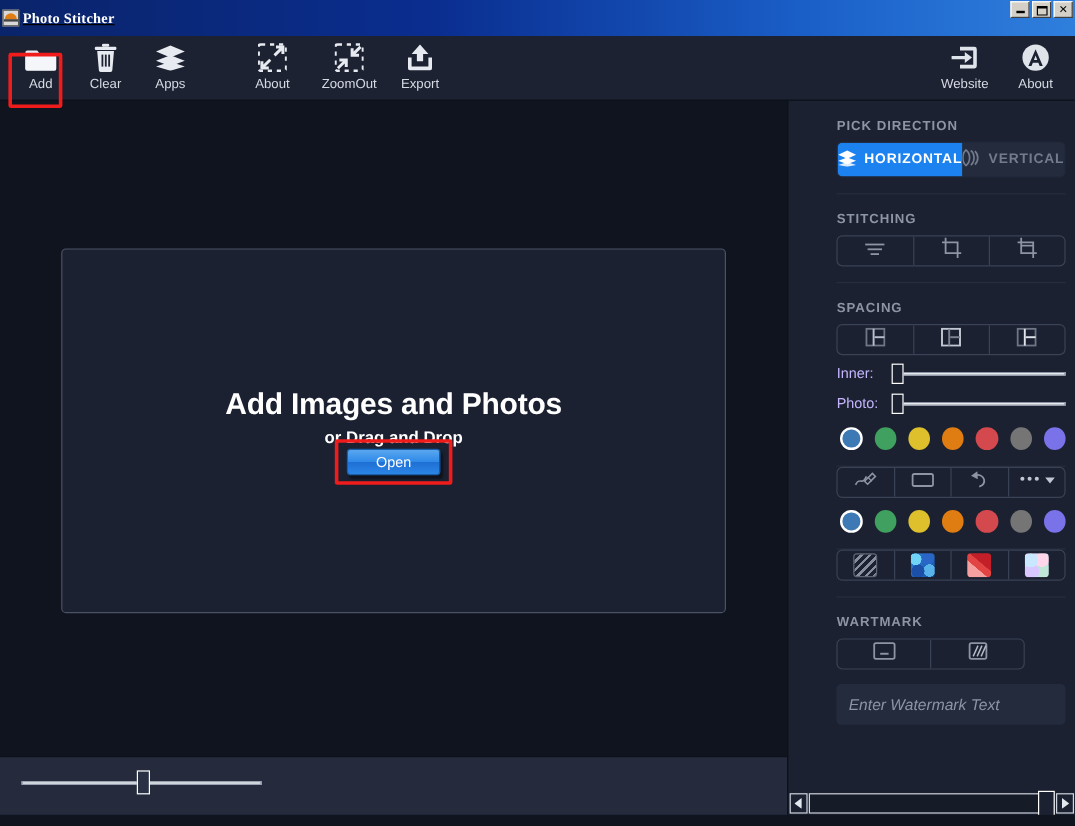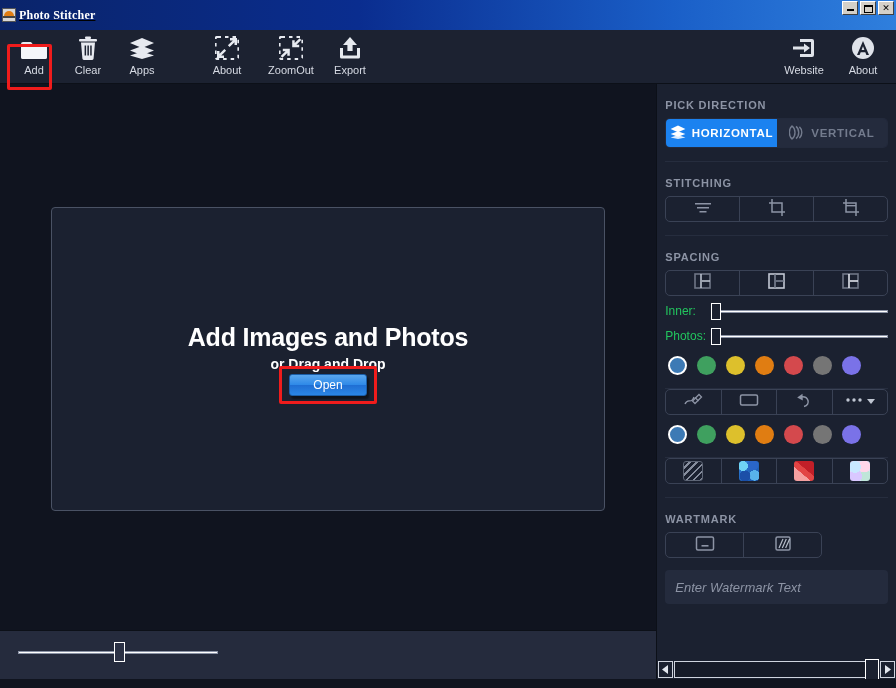--- a/index.html
+++ b/index.html
@@ -249,20 +249,21 @@
     border-left: 1px solid #0c1018;
     display: flex;
     flex-direction: column;
     position: relative;
     overflow: hidden;
   }
   .panel-inner {
     flex: 1;
     padding: 0 8px;
     overflow: hidden;
+    margin-left: 32px;
   }
   .sec-head {
     display: flex;
     align-items: center;
     justify-content: space-between;
     margin-top: 14px;
     margin-bottom: 7px;
     height: 13px;
   }
   .sec-title {
@@ -327,21 +328,21 @@
   .btn-group > .bg-btn:last-child { border-right: none; }
 
   
   .sl-row {
     display: flex;
     align-items: center;
     height: 20px;
     margin-top: 5px;
   }
   .sl-label {
-    color: #22c55e;
+    color: #c4b5fd;
     font-size: 12px;
     width: 46px;
   }
   .sl-wrap {
     position: relative;
     flex: 1;
     height: 18px;
   }
   .sl-track {
     position: absolute;
@@ -685,21 +686,21 @@
       </div>
 
       <div class="sl-row">
         <div class="sl-label">Inner:</div>
         <div class="sl-wrap">
           <div class="sl-track"></div>
           <div class="sl-thumb"></div>
         </div>
       </div>
       <div class="sl-row">
-        <div class="sl-label">Photos:</div>
+        <div class="sl-label">Photo:</div>
         <div class="sl-wrap">
           <div class="sl-track"></div>
           <div class="sl-thumb"></div>
         </div>
       </div>
 
       <div class="swatches">
         <div class="swatch sel" style="background:#3d7ab5"></div>
         <div class="swatch" style="background:#3fa05f"></div>
         <div class="swatch" style="background:#ddc02c"></div>

